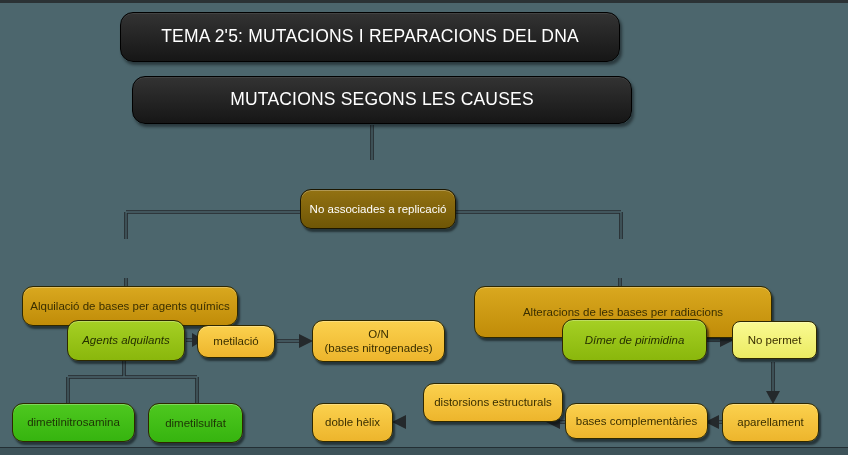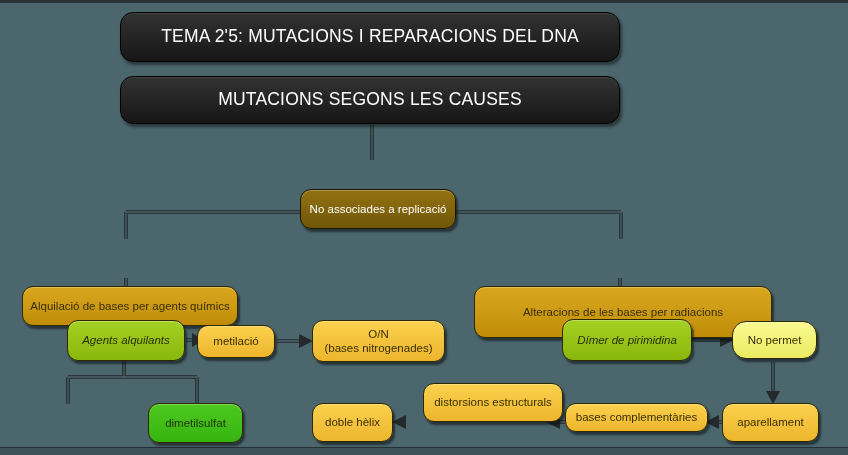--- a/index.html
+++ b/index.html
@@ -72,37 +72,38 @@
     <polygon class="arrow-head" points="192,333 204,340 192,347"></polygon>
     <polygon class="arrow-head" points="299,334 313,341 299,348"></polygon>
     <polygon class="arrow-head" points="720,333 734,340 720,347"></polygon>
     <polygon class="arrow-head" points="766,391 780,391 773,404"></polygon>
     <polygon class="arrow-head" points="705,422 719,415 719,429"></polygon>
     <polygon class="arrow-head" points="546,422 560,415 560,429"></polygon>
     <polygon class="arrow-head" points="392,422 406,415 406,429"></polygon>
   </svg>
 
   <div class="node title-node" style="left:120px;top:12px;width:500px;height:50px;">TEMA 2'5: MUTACIONS I REPARACIONS DEL DNA</div>
-  <div class="node title-node" style="left:120px;top:76px;width:500px;height:48px;">MUTACIONS SEGONS LES CAUSES</div>
+  <div class="node title-node" style="left:132px;top:76px;width:500px;height:48px;">MUTACIONS SEGONS LES CAUSES</div>
 
   <div class="node darkgold" style="left:300px;top:160px;width:156px;height:40px;">No associades a replicació</div>
 
   <div class="node gold" style="left:22px;top:238px;width:216px;height:40px;">Alquilació de bases per agents químics</div>
   <div class="node gold" style="left:474px;top:238px;width:298px;height:52px;">Alteracions de les bases per radiacions</div>
 
   <div class="node yellowgreen" style="left:67px;top:320px;width:118px;height:41px;">Agents alquilants</div>
   <div class="node yellow" style="left:197px;top:325px;width:78px;height:33px;">metilació</div>
   <div class="node yellow" style="left:312px;top:320px;width:133px;height:42px;">
     <span>O/N</span>
     <span>(bases nitrogenades)</span>
   </div>
 
-  <div class="node yellowgreen" style="left:562px;top:319px;width:130px;height:42px;">Dímer de pirimidina</div>
-  <div class="node paleyellow" style="left:732px;top:321px;width:85px;height:38px;border-radius:14px;">No permet</div>
+  <div class="node yellowgreen" style="left:562px;top:319px;width:145px;height:42px;">Dímer de pirimidina</div>
+  <div class="node paleyellow" style="left:732px;top:321px;width:85px;height:38px;border-radius:8px;">No permet</div>
 
+  <div class="node green" style="left:12px;top:403px;width:123px;height:39px;">dimetilnitrosamina</div>
   <div class="node green" style="left:148px;top:403px;width:95px;height:40px;">dimetilsulfat</div>
   <div class="node yellow" style="left:312px;top:403px;width:81px;height:39px;">doble hèlix</div>
   <div class="node yellow" style="left:407px;top:383px;width:140px;height:39px;margin-left:16px;">distorsions estructurals</div>
-  <div class="node yellow" style="left:565px;top:403px;width:143px;height:29px;">bases complementàries</div>
+  <div class="node yellow" style="left:565px;top:403px;width:143px;height:36px;">bases complementàries</div>
   <div class="node yellow" style="left:722px;top:403px;width:97px;height:39px;">aparellament</div>
 
   <div id="bottom-edge"></div>
 </div>
 
 </body></html>

